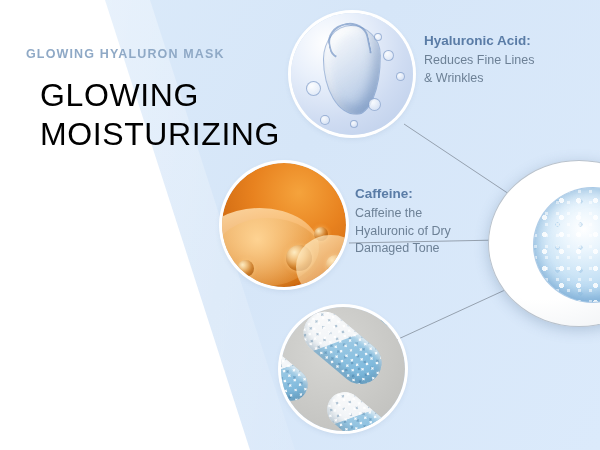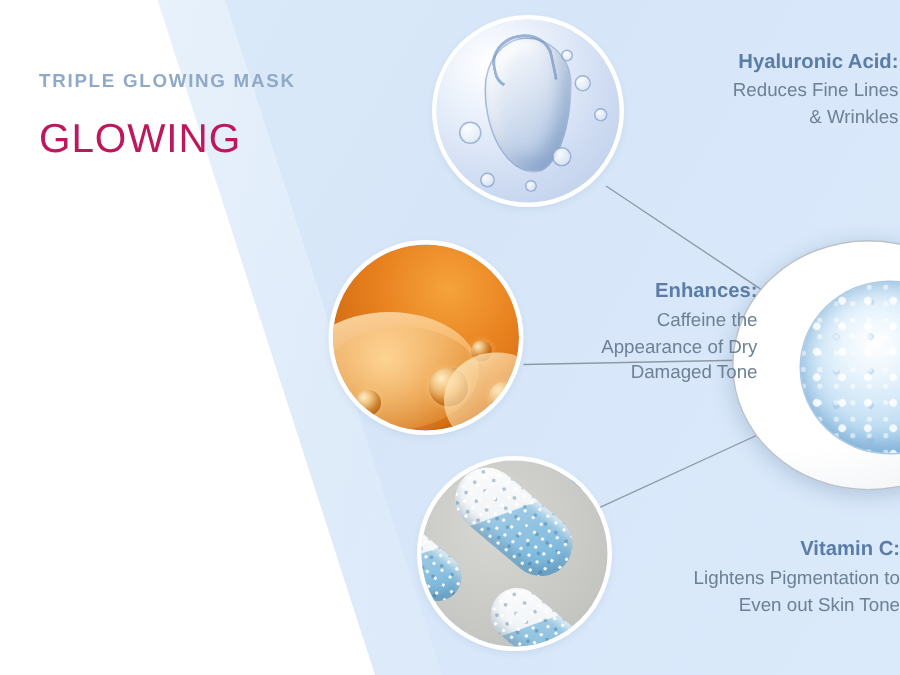--- a/index.html
+++ b/index.html
@@ -46,25 +46,25 @@
   }
   .eyebrow {
     font-size: 12.5px;
     font-weight: bold;
     letter-spacing: 1.15px;
     color: #8fa9c6;
     margin: 0 0 14px 0;
     line-height: 1.1;
   }
   .headline {
-    font-size: 27px;
+    font-size: 32px;
     line-height: 1.22;
     letter-spacing: 0.6px;
-    color: #be185d;
-    margin: 0;
+    color: #000000;
+    margin: 14px;
     font-weight: normal;
   }
   .headline span { display: block; }
 
   
   .connectors {
     position: absolute;
     inset: 0;
     pointer-events: none;
   }
@@ -186,21 +186,21 @@
     inset: 0;
     background-image:
       radial-gradient(circle, rgba(255,255,255,.85) 2.4px, transparent 2.8px),
       radial-gradient(circle, rgba(255,255,255,.55) 1.6px, transparent 2px),
       radial-gradient(circle, rgba(130,180,220,.35) 2px, transparent 2.4px);
     background-size: 17px 17px, 11px 11px, 23px 23px;
     background-position: 2px 4px, 7px 9px, 12px 2px;
   }
 
   
-  .callout { position: absolute; text-align: right; }
+  .callout { position: absolute; }
   .callout .title {
     font-size: 13.5px;
     font-weight: bold;
     color: #5a7ca6;
     margin: 0 0 2px 0;
     line-height: 1.25;
   }
   .callout .title .colon { font-weight: bold; color: #5a7ca6; }
   .callout .desc {
     font-size: 12.5px;
@@ -221,23 +221,24 @@
   <div class="bg-wedge"></div>
   <div class="bg-wedge-soft"></div>
 
   <svg class="connectors" width="600" height="450" viewBox="0 0 600 450">
     <line x1="404" y1="124" x2="512" y2="196" stroke="#8d99a6" stroke-width="0.9"></line>
     <line x1="349" y1="243" x2="500" y2="240" stroke="#8d99a6" stroke-width="0.9"></line>
     <line x1="394" y1="341" x2="505" y2="290" stroke="#8d99a6" stroke-width="0.9"></line>
   </svg>
 
   <div class="text-block">
-    <p class="eyebrow">TRIPLE GLOWING MASK</p>
+    <p class="eyebrow">GLOWING HYALURON MASK</p>
     <h1 class="headline">
       <span>GLOWING</span>
+      <span>MOISTURIZING</span>
     </h1>
   </div>
 
   <div id="product-jar">
     <div id="jar-gel">
       <div class="jar-bubbles"></div>
     </div>
   </div>
 
   <div class="circle" id="circle-hyaluronic">
@@ -285,29 +286,22 @@
 
   <div class="callout" id="callout-hyaluronic">
     <p class="title"><span>Hyaluronic Acid</span><span class="colon">:</span></p>
     <p class="desc">
       <span>Reduces Fine Lines</span><br>
       <span>&amp; Wrinkles</span>
     </p>
   </div>
 
   <div class="callout" id="callout-caffeine">
-    <p class="title"><span>Enhances</span><span class="colon">:</span></p>
+    <p class="title"><span>Caffeine</span><span class="colon">:</span></p>
     <p class="desc">
       <span>Caffeine the</span><br>
-      <span>Appearance of Dry</span><br>
+      <span>Hyaluronic of Dry</span><br>
       <span>Damaged Tone</span>
     </p>
   </div>
 
-  <div class="callout" id="callout-vitaminc">
-    <p class="title"><span>Vitamin C</span><span class="colon">:</span></p>
-    <p class="desc">
-      <span>Lightens Pigmentation to</span><br>
-      <span>Even out Skin Tone</span>
-    </p>
-  </div>
 
 </div>
 
 </body></html>

